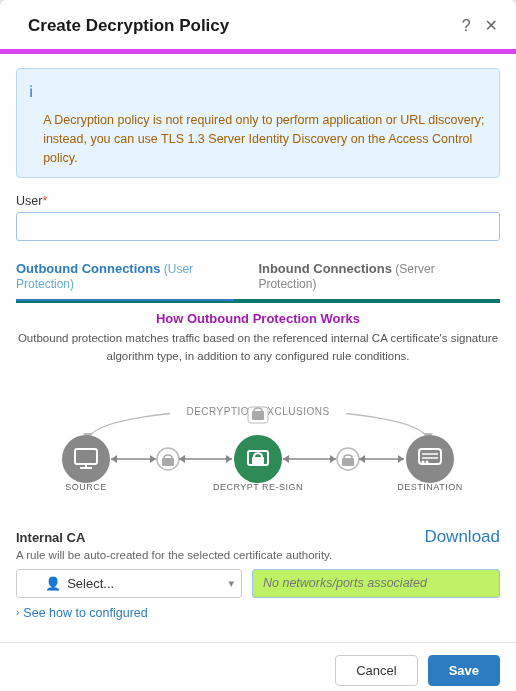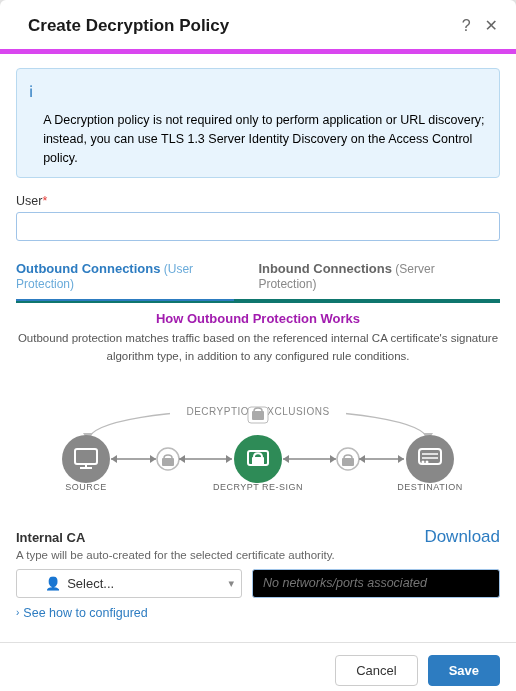--- a/index.html
+++ b/index.html
@@ -58,21 +58,21 @@
       margin-bottom: 16px;
     }
     .info-icon {
       color: #2d7cc1;
       font-size: 16px;
       flex-shrink: 0;
       margin-top: 1px;
     }
     .info-text {
       font-size: 12.5px;
-      color: #000000;
+      color: #a16207;
       line-height: 1.5;
       margin-top: 32px;
     }
     .form-group {
       margin-bottom: 12px;
     }
     .form-label {
       font-size: 12.5px;
       color: #333;
       margin-bottom: 4px;
@@ -194,21 +194,21 @@
       color: #888;
       font-size: 11px;
     }
     .networks-input {
       flex: 1;
       border: 1px solid #a0c4e8;
       border-radius: 3px;
       padding: 6px 10px;
       font-size: 12.5px;
       color: #2d7cc1;
-      background: #000000;
+      background: #bef264;
       font-style: italic;
     }
     .configure-link {
       font-size: 12.5px;
       color: #2d7cc1;
       cursor: pointer;
       display: flex;
       align-items: center;
       gap: 4px;
       text-decoration: none;
@@ -349,21 +349,21 @@
         <polygon points="386,80 380,76 380,84" fill="#888"></polygon>
         <polygon points="341,80 347,76 347,84" fill="#888"></polygon>
       </svg>
     </div>
 
     <div class="ca-section">
       <div class="ca-header">
         <span class="ca-label">Internal CA</span>
         <a class="ca-download">Download</a>
       </div>
-      <div class="ca-desc">A type will be auto-created for the selected certificate authority.</div>
+      <div class="ca-desc">A rule will be auto-created for the selected certificate authority.</div>
       <div class="ca-row">
         <div class="select-wrapper">
           <button class="select-btn">
             <span class="user-icon">👤</span>
             <span>Select...</span>
             <span class="chevron">▾</span>
           </button>
         </div>
         <input type="text" class="networks-input" readonly="" placeholder="No networks/ports associated" style="">
       </div>

